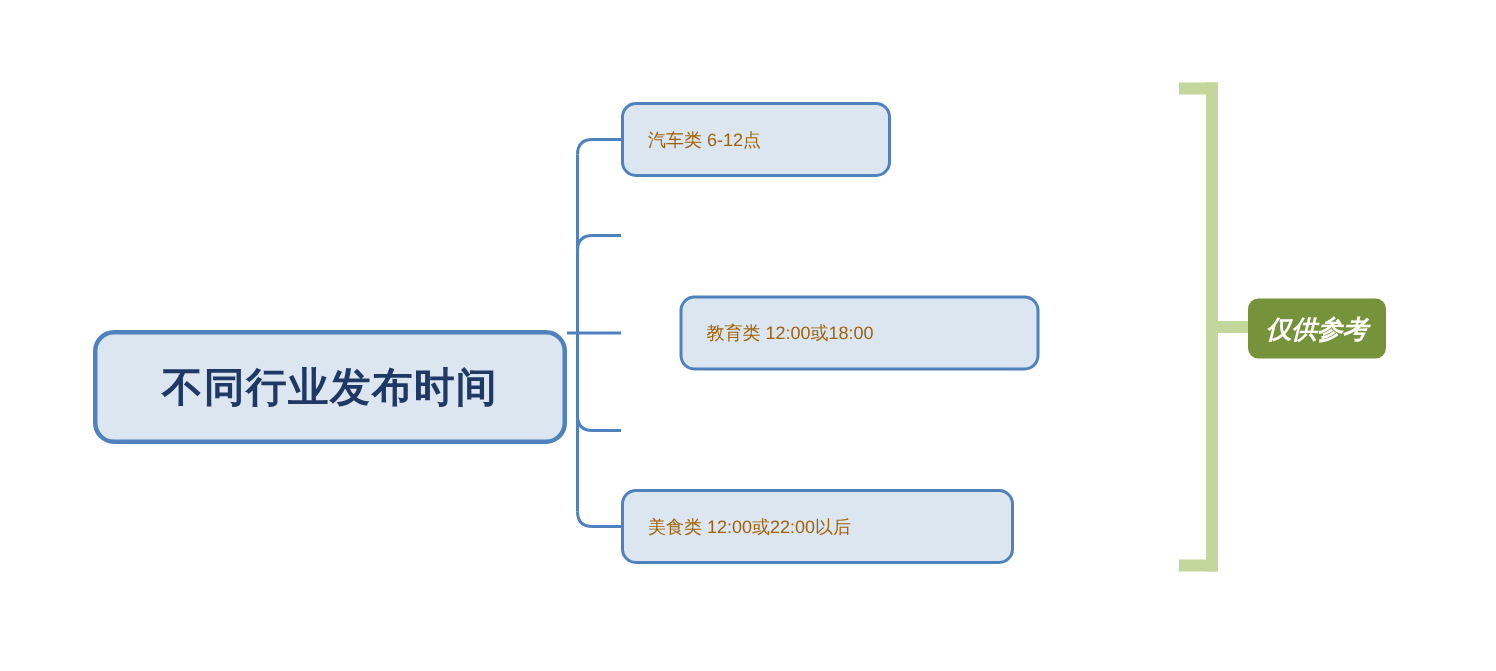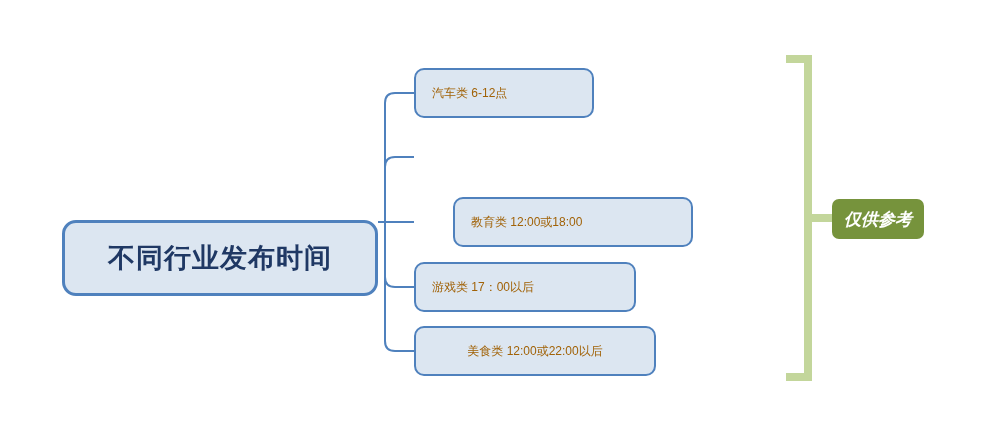--- a/index.html
+++ b/index.html
@@ -137,25 +137,22 @@
 
   <div class="branch-node" style="left:414px; top:68px; width:180px;">
     <span class="branch-label">汽车类  6-12点</span>
   </div>
 
 
   <div class="branch-node" style="left:414px; top:197px; width:240px;margin-left:39px;">
     <span class="branch-label">教育类  12:00或18:00</span>
   </div>
 
-  <div class="branch-node" style="left:414px; top:262px; width:222px;">
-    <span class="branch-label">游戏类  17：00以后</span>
-  </div>
 
-  <div class="branch-node" style="left:414px; top:326px; width:242px;justify-content:center;">
+  <div class="branch-node" style="left:414px; top:326px; width:262px;">
     <span class="branch-label">美食类  12:00或22:00以后</span>
   </div>
 
   <div class="bracket"></div>
   <div class="bracket-stub"></div>
 
   <div class="note-box">
     <span class="note-label">仅供参考</span>
   </div>
 

